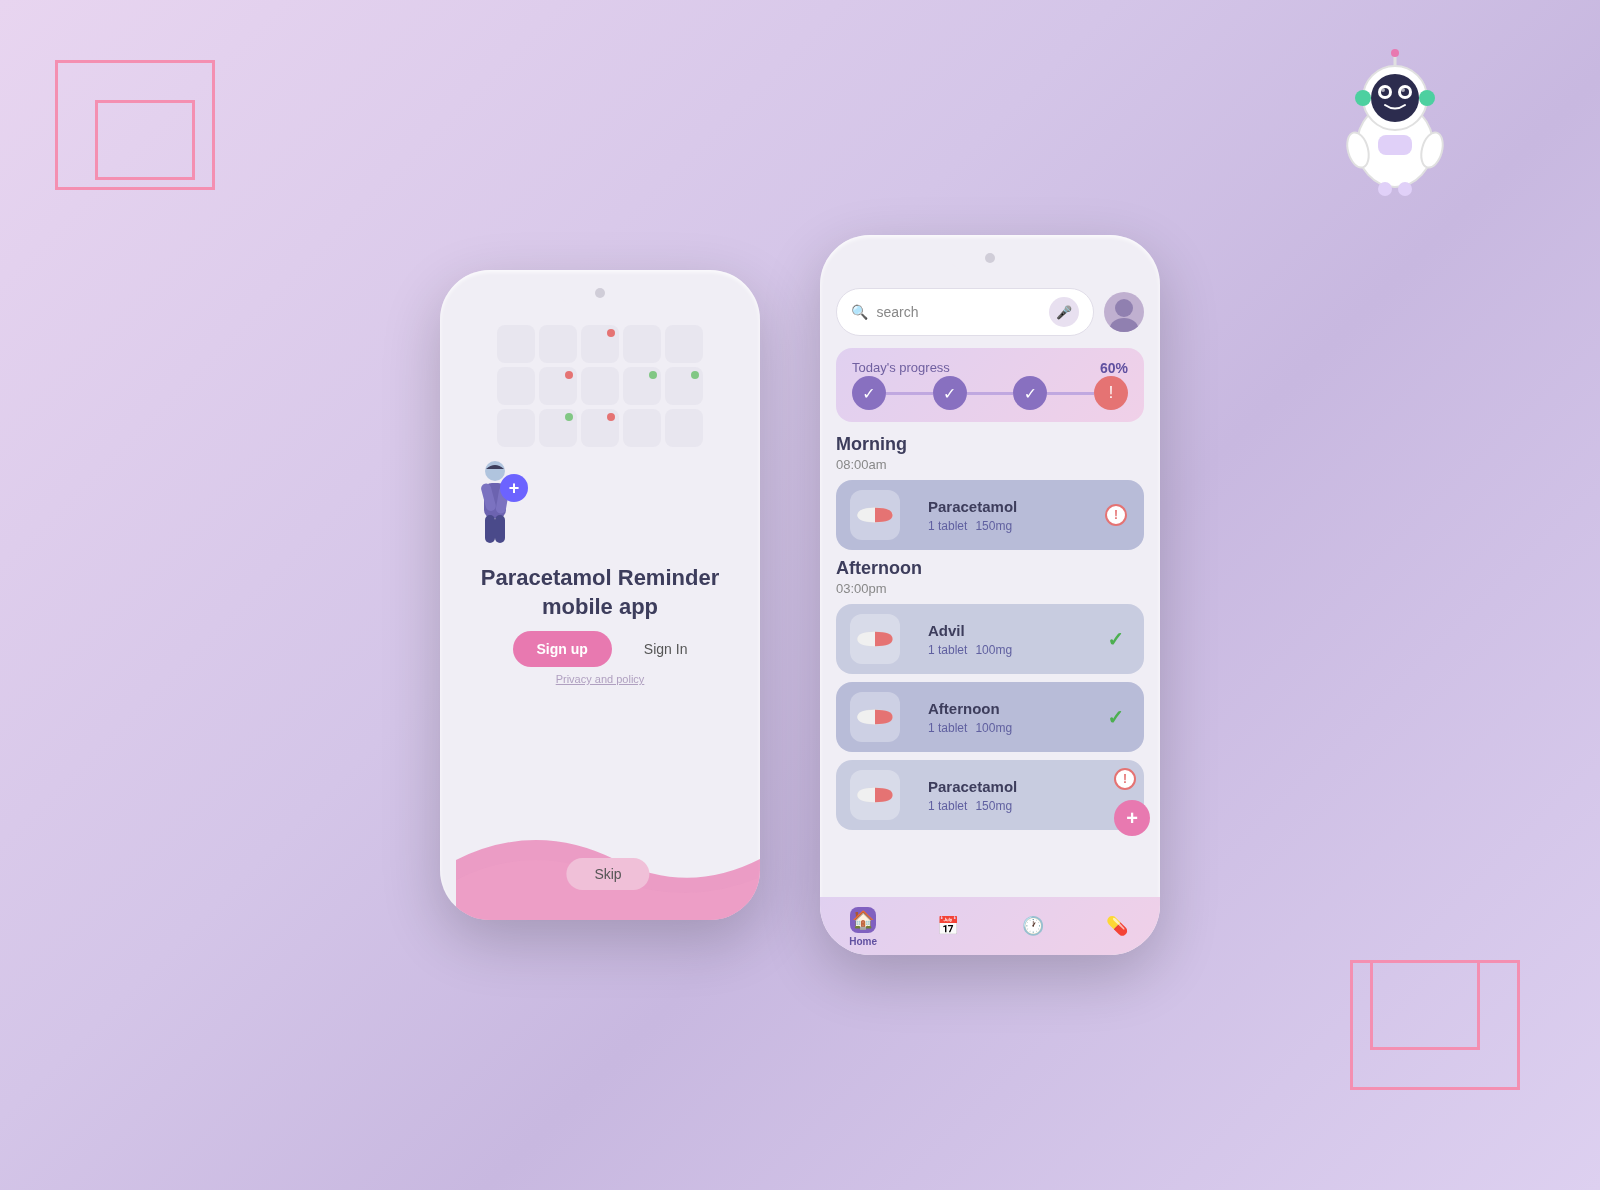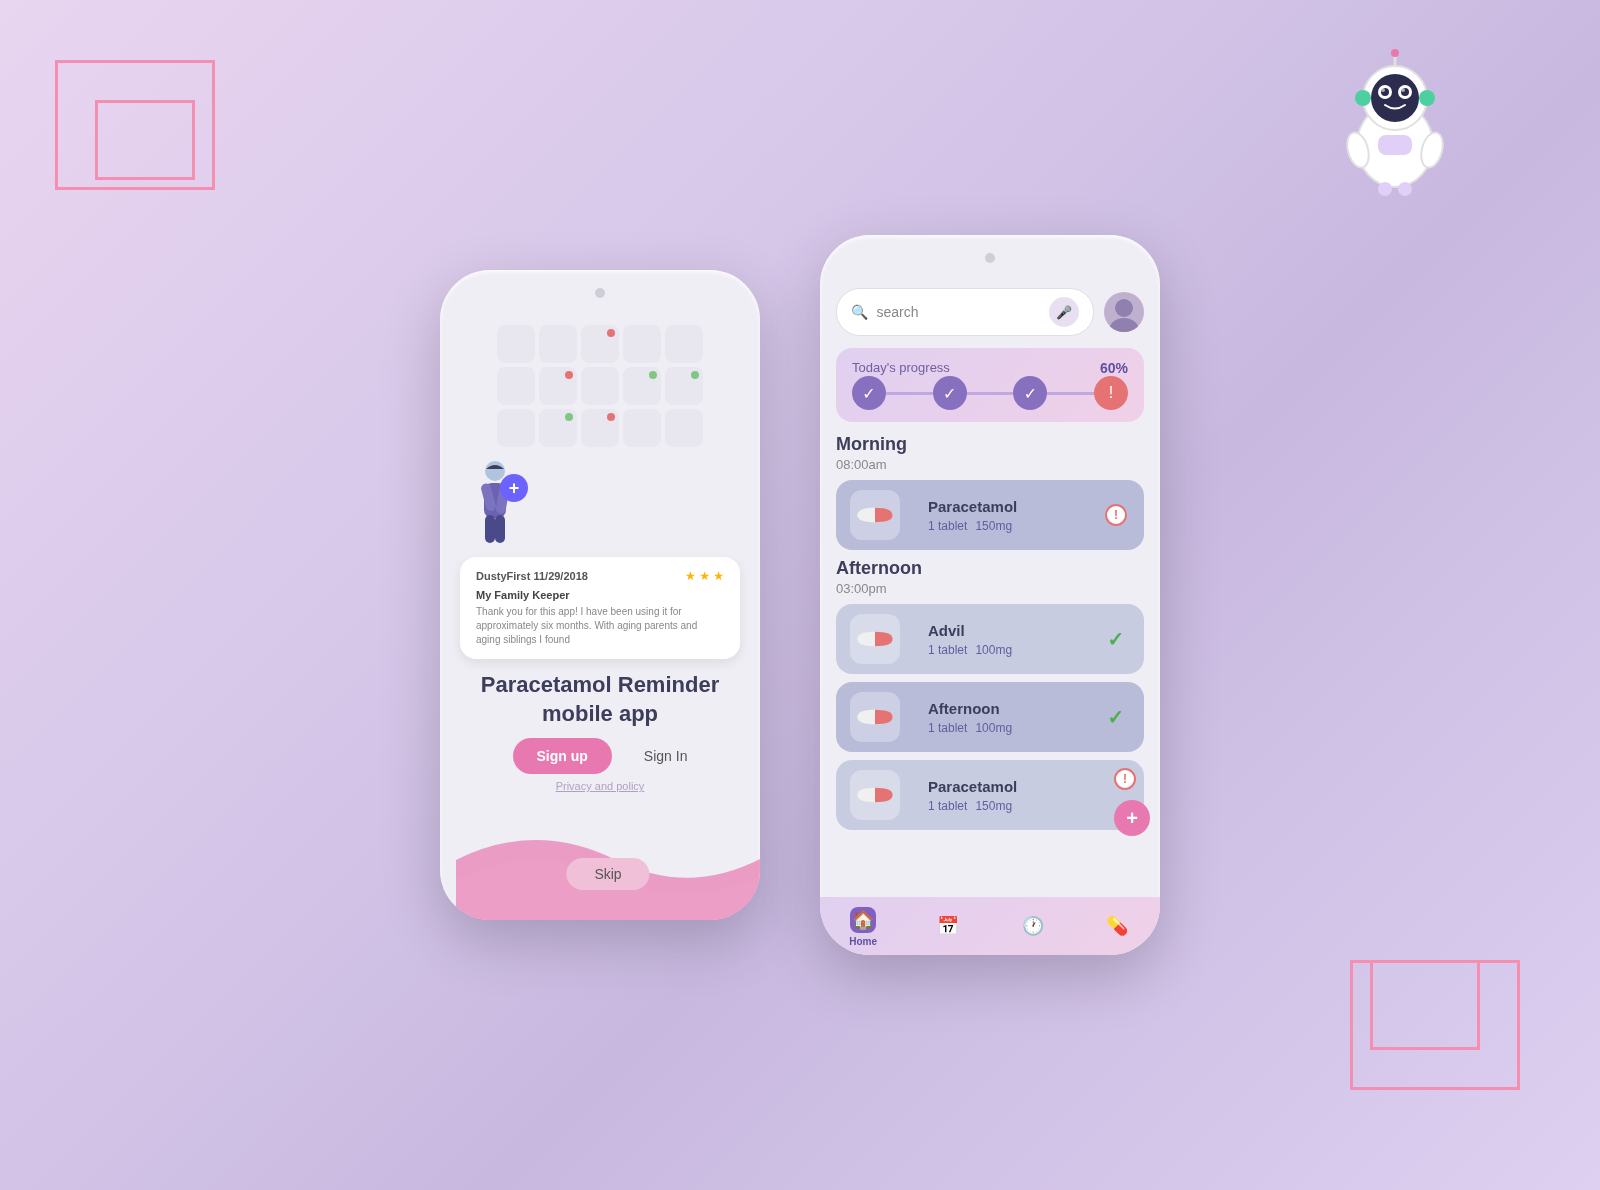--- a/index.html
+++ b/index.html
@@ -602,28 +602,20 @@
           <rect x="24" y="26" width="22" height="35" rx="8" fill="#6c63b0"></rect>
           <rect x="20" y="28" width="10" height="28" rx="5" fill="#7b72c0" transform="rotate(-15 20 28)"></rect>
           <rect x="40" y="28" width="10" height="28" rx="5" fill="#7b72c0" transform="rotate(10 40 28)"></rect>
           <rect x="25" y="58" width="10" height="28" rx="5" fill="#4a4a8a"></rect>
           <rect x="35" y="58" width="10" height="28" rx="5" fill="#4a4a8a"></rect>
 
           <path d="M26 12 Q35 4 44 12" fill="#3d3d5c"></path>
         </svg>
       </div>
 
-      <div class="review-card">
-        <div class="review-header">
-          <span class="review-name">DustyFirst 11/29/2018</span>
-          <span class="review-stars">★ ★ ★</span>
-        </div>
-        <div class="review-title">My Family Keeper</div>
-        <div class="review-text">Thank you for this app! I have been using it for approximately six months. With aging parents and aging siblings I found</div>
-      </div>
 
       <div class="app-title">
         <h2>Paracetamol Reminder mobile app</h2>
       </div>
 
       <div class="phone1-buttons">
         <button class="btn-signup">Sign up</button>
         <button class="btn-signin">Sign In</button>
       </div>
       <a class="privacy-link">Privacy and policy</a>

